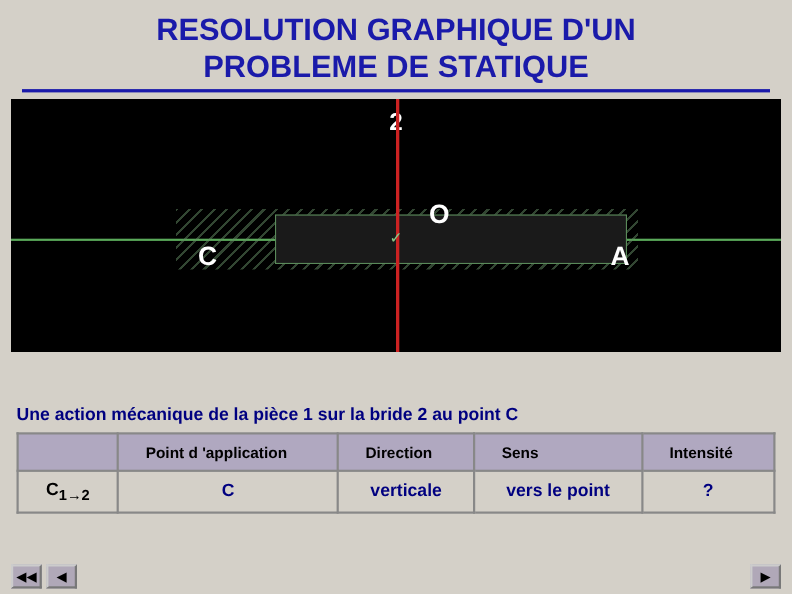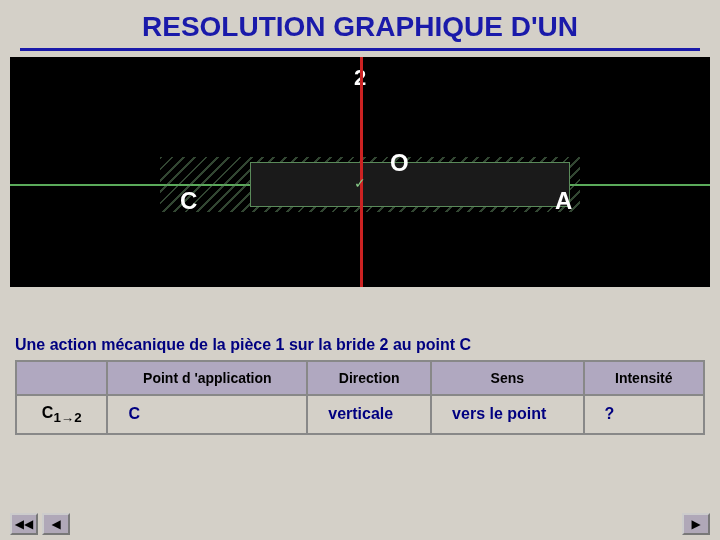--- a/index.html
+++ b/index.html
@@ -164,31 +164,31 @@
       background-color: #d4d0c8;
     }
 
     th {
       background-color: #b0a8c0;
       border: 2px solid #888;
       padding: 8px 24px;
       font-size: 14px;
       font-weight: bold;
       color: #000000;
-      text-align: center;
+      text-align: left;
       font-family: Arial, sans-serif;
     }
 
     td {
       border: 2px solid #888;
       padding: 8px 20px;
       font-size: 16px;
       font-weight: bold;
       color: #000080;
-      text-align: left;
+      text-align: center;
       background-color: #d4d0c8;
       font-family: Arial, sans-serif;
     }
 
     
     .row-label {
       display: flex;
       align-items: center;
       justify-content: center;
       font-size: 18px;
@@ -252,20 +252,21 @@
     }
   </style>
 </head>
 <body>
 
 <div class="page-container">
 
   <div class="title-area">
     <div class="main-title">
       <span>RESOLUTION GRAPHIQUE D'UN</span><br>
+      <span>PROBLEME DE STATIQUE</span>
     </div>
     <div class="title-divider"></div>
   </div>
 
   <div class="diagram-area">
 
     <div class="label-2">2</div>
 
     <div class="h-line"></div>
 

